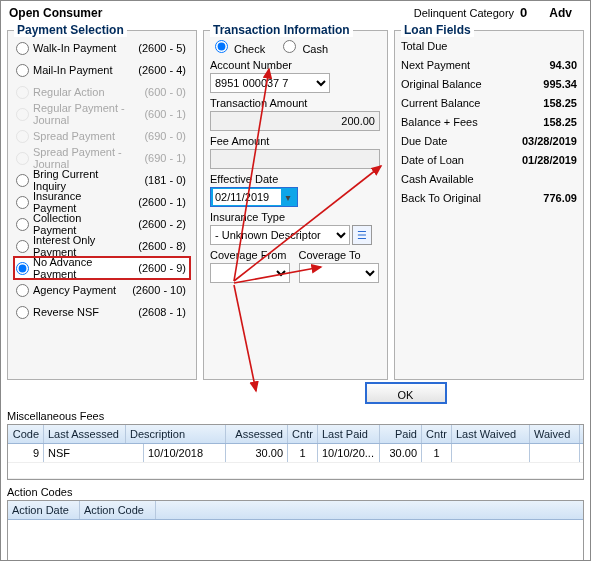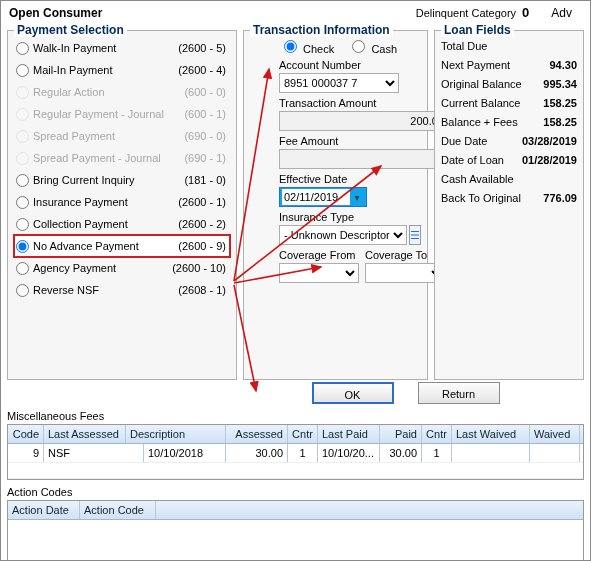--- a/index.html
+++ b/index.html
@@ -17,21 +17,21 @@
   .title-row {
     display: flex;
     align-items: center;
     padding: 4px 8px 2px 8px;
     font-weight: bold;
     font-size: 12px;
   }
   .title-row .spacer { flex: 1; }
   .dcat-label { font-weight: normal; font-size: 11px; margin-right: 6px; }
   .dcat-val { font-weight: bold; font-size: 13px; margin-right: 22px; }
-  .adv { font-weight: normal; font-size: 12px; margin-right: 10px;}
+  .adv { font-weight: bold; font-size: 12px; margin-right: 10px;}
   .top-area {
     display: flex;
     gap: 6px;
     padding: 0 6px;
   }
   .groupbox {
     border: 1px solid #b0b0b0;
     padding: 6px 6px 6px 6px;
     position: relative;
     background: #f7f7f7;
@@ -42,21 +42,21 @@
     top: -8px;
     left: 6px;
     background: #fff;
     padding: 0 3px;
     font-weight: bold;
     font-size: 12px;
     color: #002b5c;
   }
   
   .paysel {
-    width: 230px;
+    width: 190px;
     height: 350px;
     background: #f6f6f6;
   }
   .pay-row {
     display: flex;
     align-items: center;
     height: 22px;
     padding-left: 2px;
   }
   .pay-row.disabled { color: #a8a8a8; }
@@ -69,21 +69,21 @@
   .pay-row.selected {
     outline: 2px solid #cc2020;
     outline-offset: -1px;
     background: #fff;
   }
   
   .txn {
     width: 185px;
     height: 350px;
   }
-  .txn .row { margin-bottom: 4px; margin-left: 29px; }
+  .txn .row { margin-bottom: 4px; }
   .txn-radios { margin-bottom: 6px; }
   .txn-radios label { margin-right: 10px; }
   .txn label.fld { display:block; margin-bottom:2px; }
   .txn select, .txn input[type=text] {
     width: 120px;
     height: 20px;
     font-family: inherit;
     font-size: 11px;
     border: 1px solid #adadad;
     background: #fff;
@@ -248,20 +248,25 @@
         <div class="pay-row">
           <input type="radio" name="paysel" style="">
           <span class="pay-label">Insurance Payment</span>
           <span class="pay-code">(2600 - 1)</span>
         </div>
         <div class="pay-row">
           <input type="radio" name="paysel" style="">
           <span class="pay-label">Collection Payment</span>
           <span class="pay-code">(2600 - 2)</span>
         </div>
+        <div class="pay-row">
+          <input type="radio" name="paysel" style="">
+          <span class="pay-label">Interest Only Payment</span>
+          <span class="pay-code">(2600 - 8)</span>
+        </div>
         <div class="pay-row selected">
           <input type="radio" name="paysel" checked="" style="">
           <span class="pay-label">No Advance Payment</span>
           <span class="pay-code">(2600 - 9)</span>
         </div>
         <div class="pay-row">
           <input type="radio" name="paysel" style="">
           <span class="pay-label">Agency Payment</span>
           <span class="pay-code">(2600 - 10)</span>
         </div>
@@ -362,21 +367,20 @@
           <span>Back To Original</span>
           <span class="val">776.09</span>
         </div>
       </div>
   </div>
 
 </div>
 
 <div class="btn-row">
   <button class="btn primary">OK</button>
-  <button class="btn">Return</button>
 </div>
 
 <div class="section-label">Miscellaneous Fees</div>
 <div class="grid">
   <div class="grid-head">
     <div class="gh w-code">Code</div>
     <div class="gh w-la">Last Assessed</div>
     <div class="gh w-desc">Description</div>
     <div class="gh w-ass">Assessed</div>
     <div class="gh w-cntr">Cntr</div>

